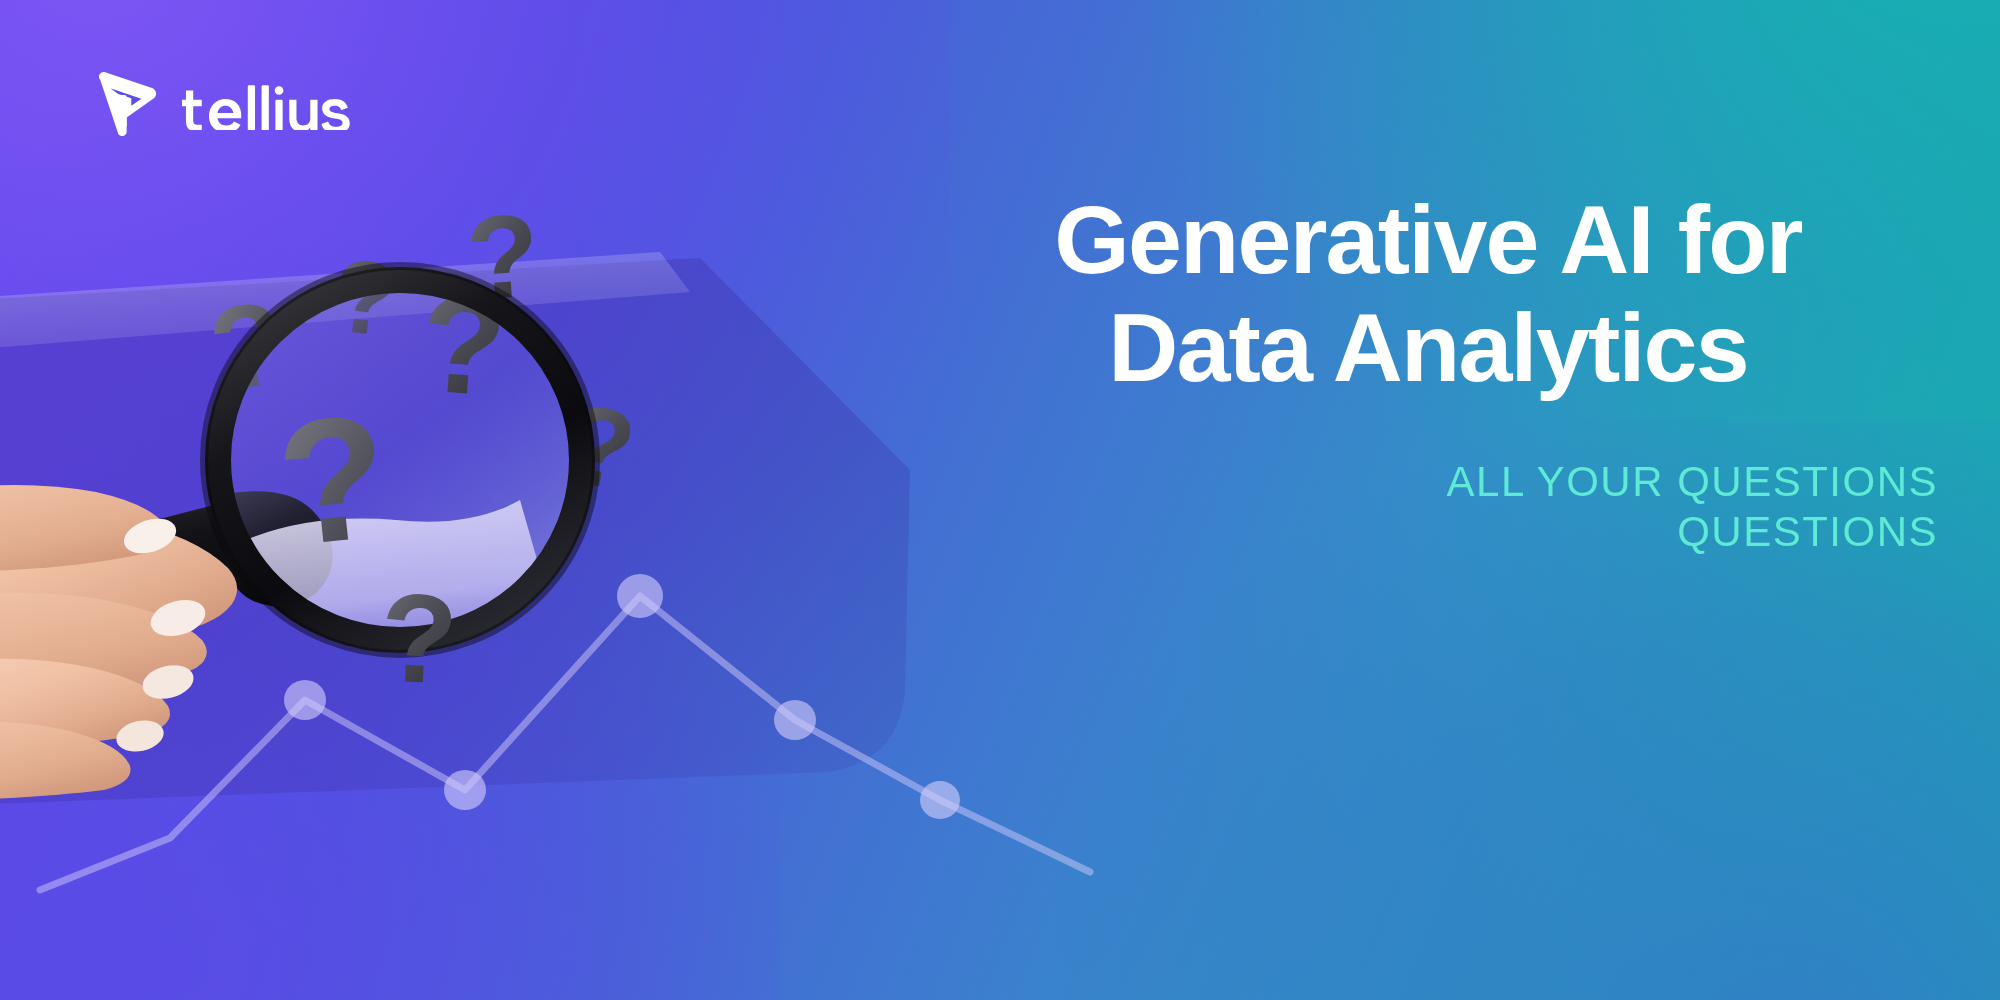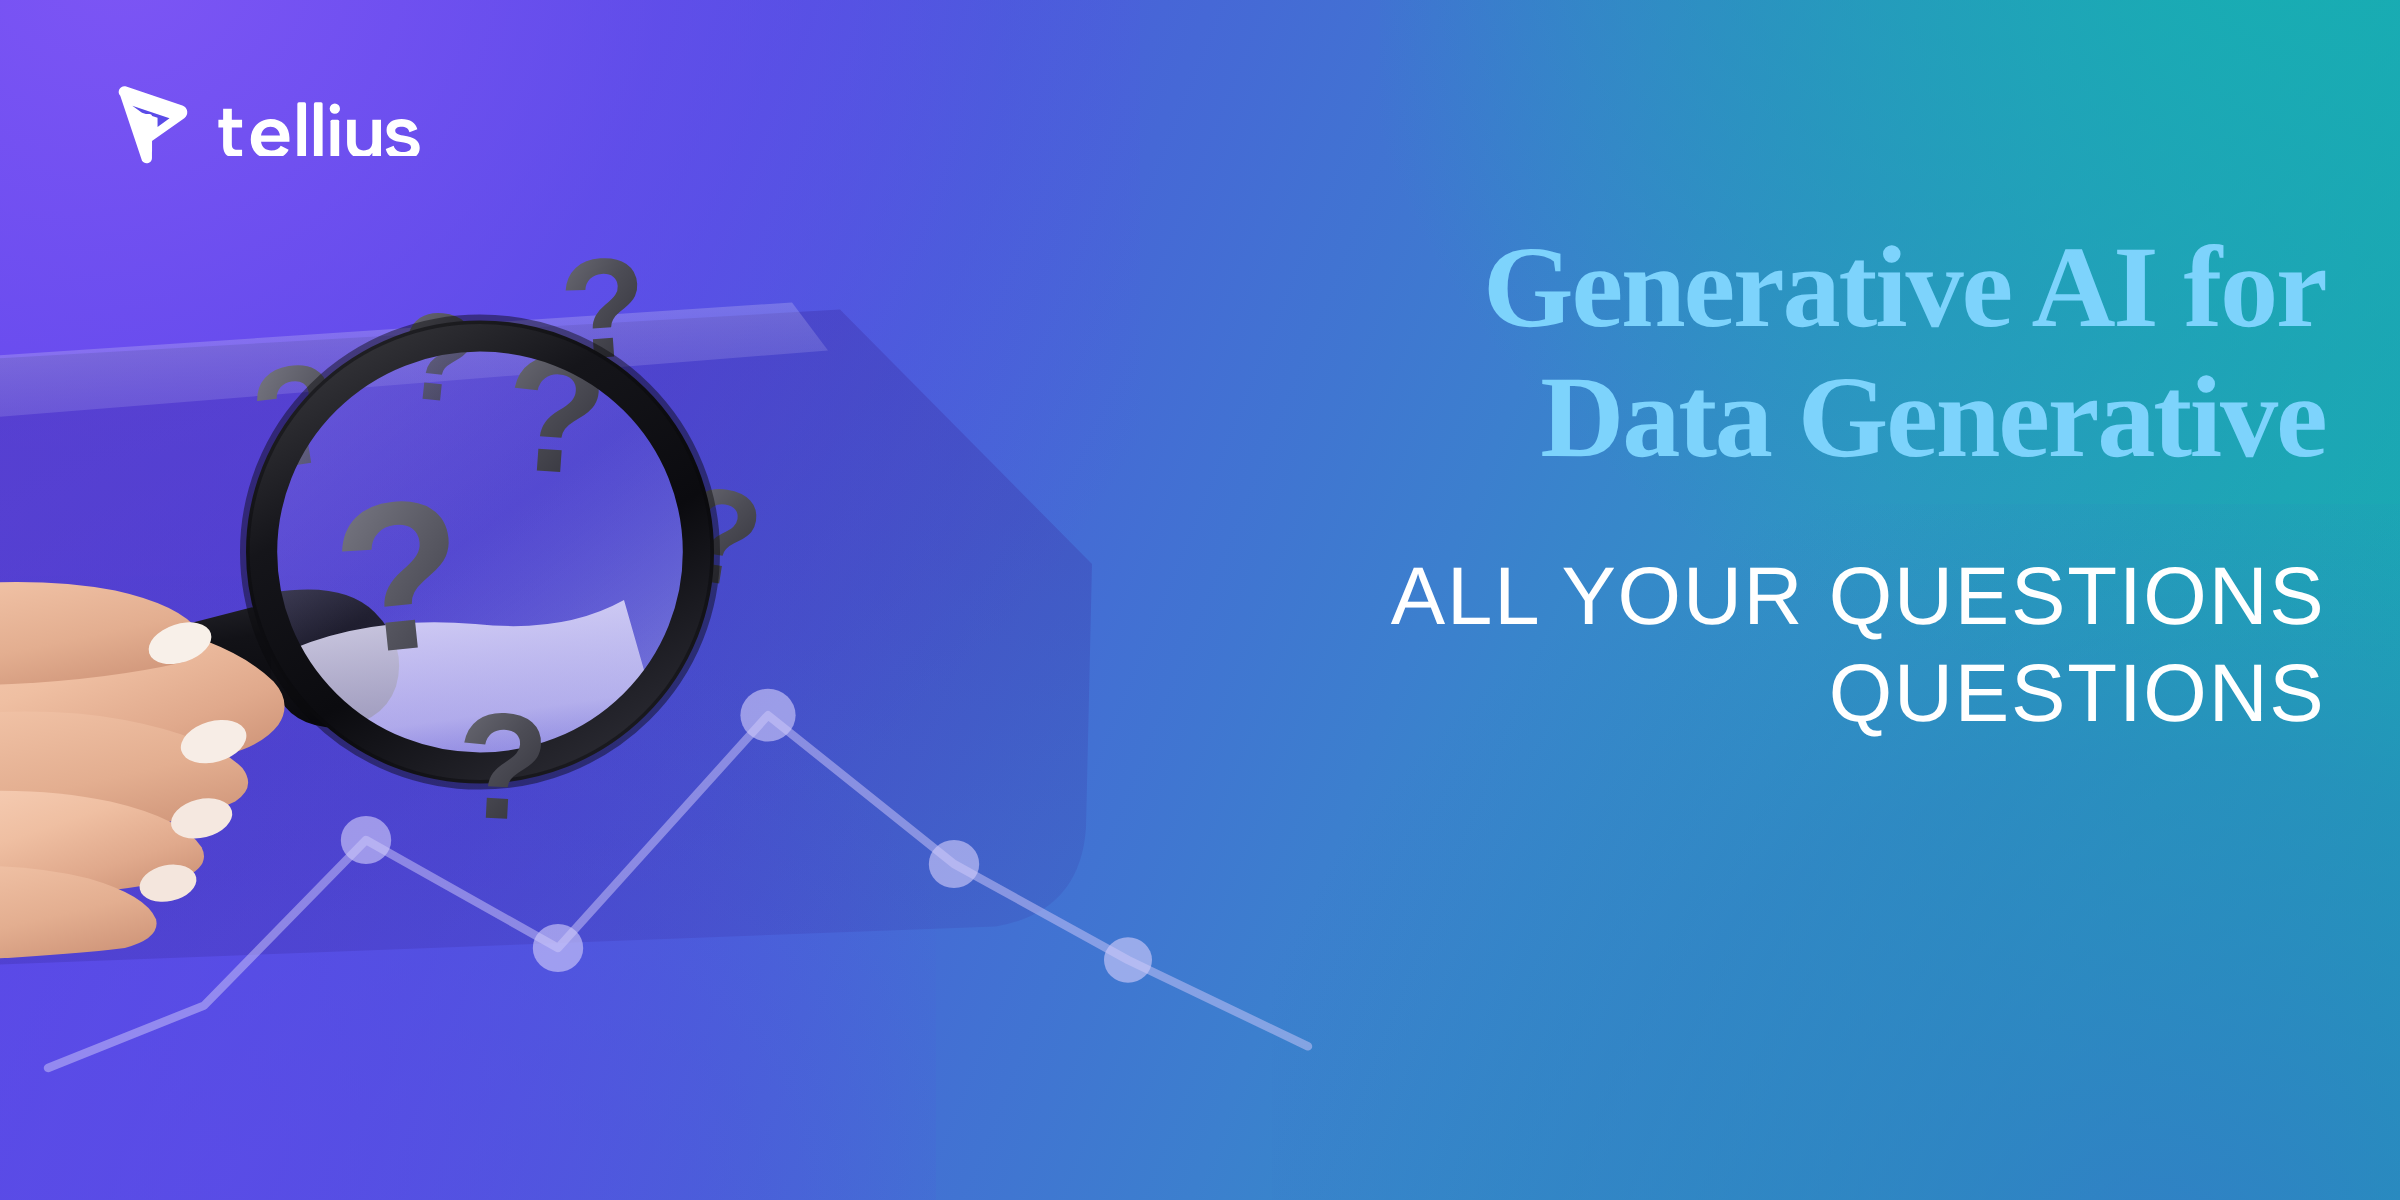--- a/index.html
+++ b/index.html
@@ -72,37 +72,38 @@
   .photo-svg { position:absolute; inset:0; width:100%; height:100%; }
 
   
   .copy {
     position:absolute;
     right:62px; top:186px;
     width:1020px;
     text-align:right;
   }
   .headline {
-    font-family:Liberation Serif, serif;
+    font-family:Liberation Sans, sans-serif;
     font-weight:700;
     font-size:97px;
     line-height:1.11;
     letter-spacing:-1.8px;
-    color:#7dd3fc;
+    color:#ffffff;
     white-space:nowrap;
+    text-align:center;
   }
   .headline .l2 { display:block; }
   .subhead {
     margin-top:56px;
     font-family:"Liberation Sans", sans-serif;
     font-weight:300;
-    font-size:68px;
+    font-size:42px;
     line-height:1.18;
     letter-spacing:1.5px;
-    color:#ffffff;
+    color:#5eead4;
   }
   .subhead .s2 { display:block; }
 
   
   .logo {
     position:absolute;
     left:88px; top:68px;
     display:flex;
     align-items:center;
     gap:20px;
@@ -287,21 +288,21 @@
       <path d="M232 29 c11 0 18 5 20 13 l-10 4 c-1 -5 -5 -7 -10 -7 c-5 0 -8 2 -8 5
                c0 3 3 5 10 6 l5 1 c11 2 16 7 16 15 c0 10 -9 15 -21 15
                c-12 0 -20 -5 -22 -14 l10 -4 c2 6 6 8 12 8 c6 0 10 -2 10 -6
                c0 -3 -3 -5 -9 -6 l-6 -1 c-11 -2 -16 -7 -16 -15 c0 -9 8 -14 19 -14 z" fill="#FFFFFF"></path>
     </svg>
   </div>
 
   <div class="copy">
     <div class="headline">
       <span>Generative AI for</span>
-      <span class="l2">Data Generative</span>
+      <span class="l2">Data Analytics</span>
     </div>
     <div class="subhead">
       <span>ALL YOUR QUESTIONS</span>
       <span class="s2">QUESTIONS</span>
     </div>
   </div>
 
 </div>
 
 </body></html>

